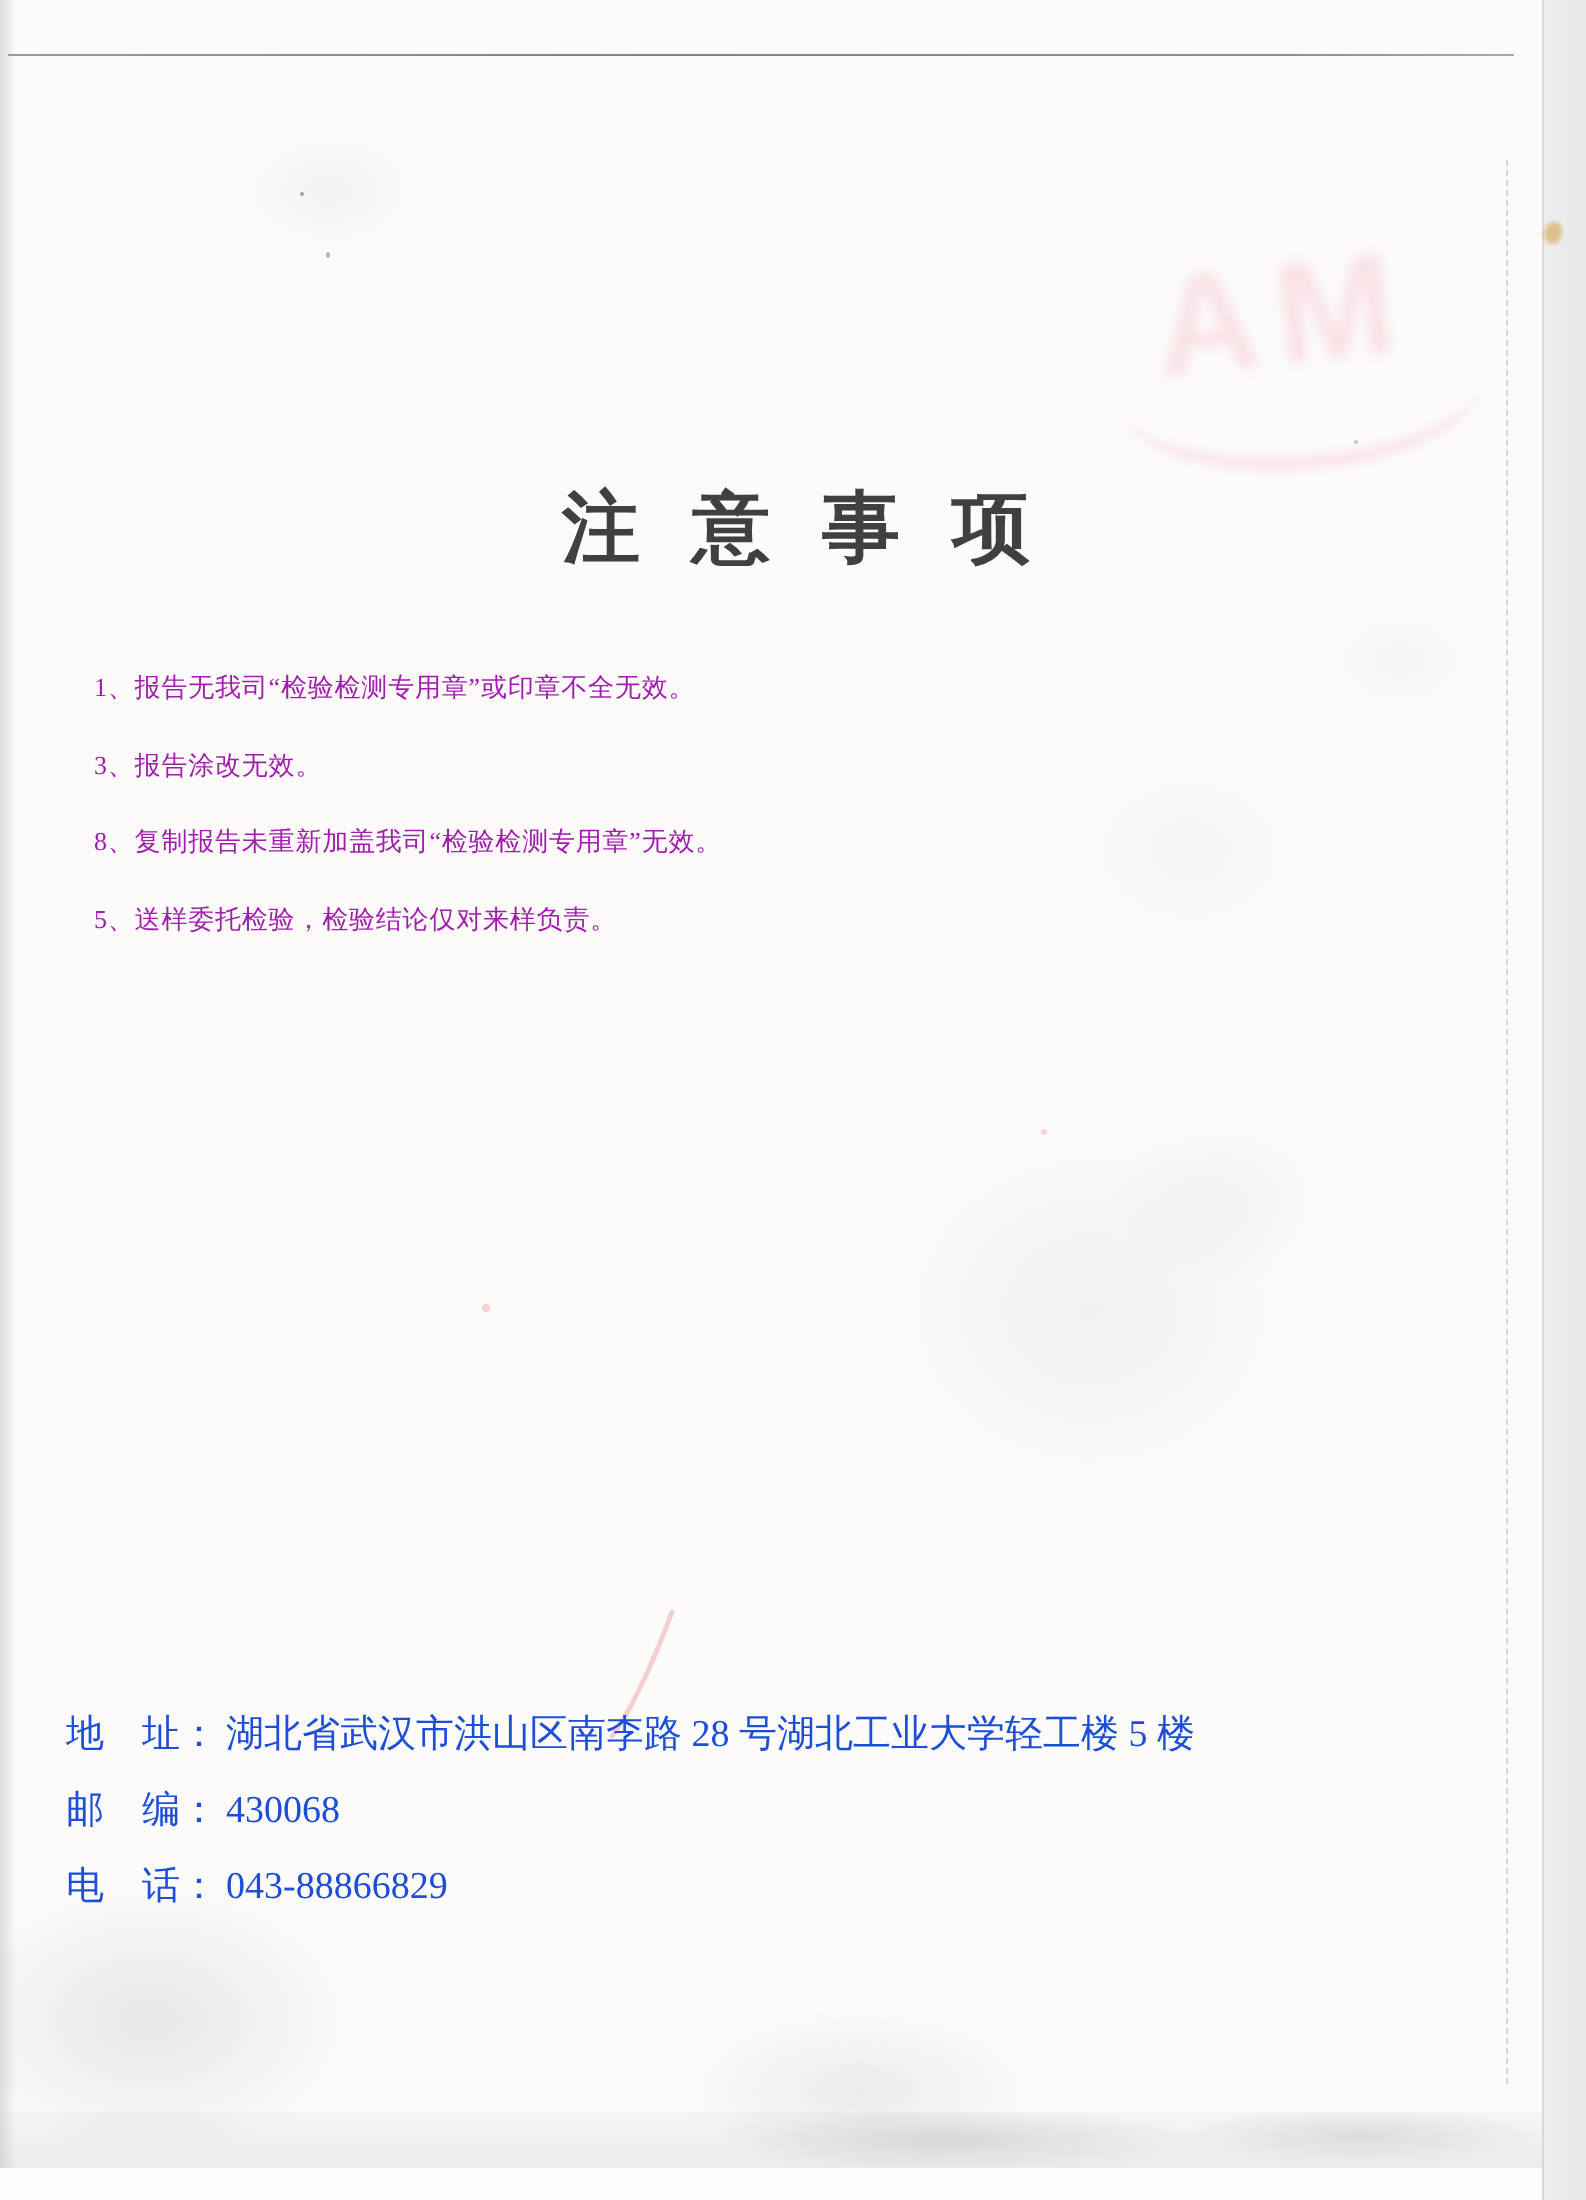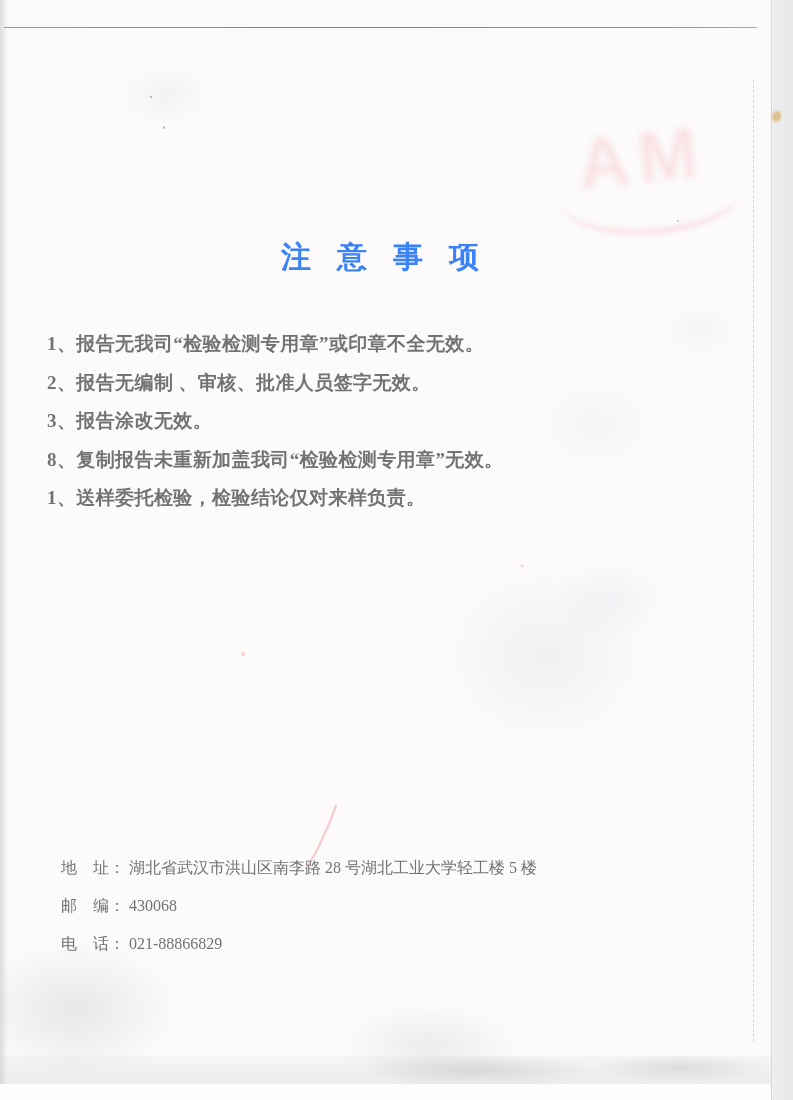--- a/index.html
+++ b/index.html
@@ -45,24 +45,24 @@
     border:0;border-bottom:7px solid rgba(243,168,184,.26);border-radius:50%;
     transform:rotate(-4deg);filter:blur(2px);}
   .speck-yellow{position:absolute;left:772px;top:111px;width:9px;height:11px;
     background:rgba(214,168,88,.65);border-radius:60% 40% 55% 45%;filter:blur(1px);}
   .speck-dark1{position:absolute;left:150px;top:96px;width:2px;height:2px;background:rgba(90,90,100,.55);border-radius:50%;}
   .speck-dark2{position:absolute;left:163px;top:126px;width:2px;height:3px;background:rgba(100,100,110,.45);border-radius:50%;}
   .speck-dark3{position:absolute;left:677px;top:220px;width:2px;height:2px;background:rgba(110,110,120,.4);border-radius:50%;}
   .pen-streak{position:absolute;left:0;top:0;pointer-events:none;}
   
   .doc-title{position:absolute;left:281px;top:237px;margin:0;
-    font-size:30px;font-weight:bold;letter-spacing:26px;white-space:nowrap;color:#3b82f6;}
+    font-size:39px;font-weight:bold;letter-spacing:26px;white-space:nowrap;color:#404040;}
   .notices{position:absolute;left:47px;top:325px;width:700px;}
-  .notices p{margin:0;font-size:19px;line-height:38.5px;letter-spacing:0.4px;color:#737373;font-weight:bold;}
-  .contact{position:absolute;left:61px;top:849px;width:700px;font-size:16px;line-height:38px;color:#737373;}
+  .notices p{margin:0;font-size:13px;line-height:38.5px;letter-spacing:0.4px;color:#a21caf;}
+  .contact{position:absolute;left:33px;top:849px;width:700px;font-size:19px;line-height:38px;color:#1d4ed8;}
   .contact .row{white-space:nowrap;}
   .contact .val{margin-left:4px;}
 </style>
 </head>
 <body>
 
 <div class="scan">
 
   <div class="left-edge"></div>
   <div class="top-rule"></div>
@@ -82,31 +82,30 @@
   <svg class="pen-streak" width="793" height="1100" viewBox="0 0 793 1100">
     <path d="M 336 806 q -8 22 -18 42 q -6 12 -12 20" fill="none" stroke="rgba(235,150,168,.45)" stroke-width="2.5" stroke-linecap="round"></path>
     <circle cx="243" cy="654" r="2" fill="rgba(238,140,160,.40)"></circle>
     <circle cx="522" cy="566" r="1.5" fill="rgba(238,140,160,.35)"></circle>
   </svg>
 
   <h1 class="doc-title">注意事项</h1>
 
   <div class="notices">
     <p>1、报告无我司“检验检测专用章”或印章不全无效。</p>
-    <p>2、报告无编制 、审核、批准人员签字无效。</p>
     <p>3、报告涂改无效。</p>
     <p>8、复制报告未重新加盖我司“检验检测专用章”无效。</p>
-    <p>1、送样委托检验，检验结论仅对来样负责。</p>
+    <p>5、送样委托检验，检验结论仅对来样负责。</p>
   </div>
 
   <div class="contact">
     <div class="row">
       <span>地　址：</span><span class="val">湖北省武汉市洪山区南李路 28 号湖北工业大学轻工楼 5 楼</span>
     </div>
     <div class="row">
       <span>邮　编：</span><span class="val">430068</span>
     </div>
     <div class="row">
-      <span>电　话：</span><span class="val">021-88866829</span>
+      <span>电　话：</span><span class="val">043-88866829</span>
     </div>
   </div>
 
 </div>
 
 </body></html>

